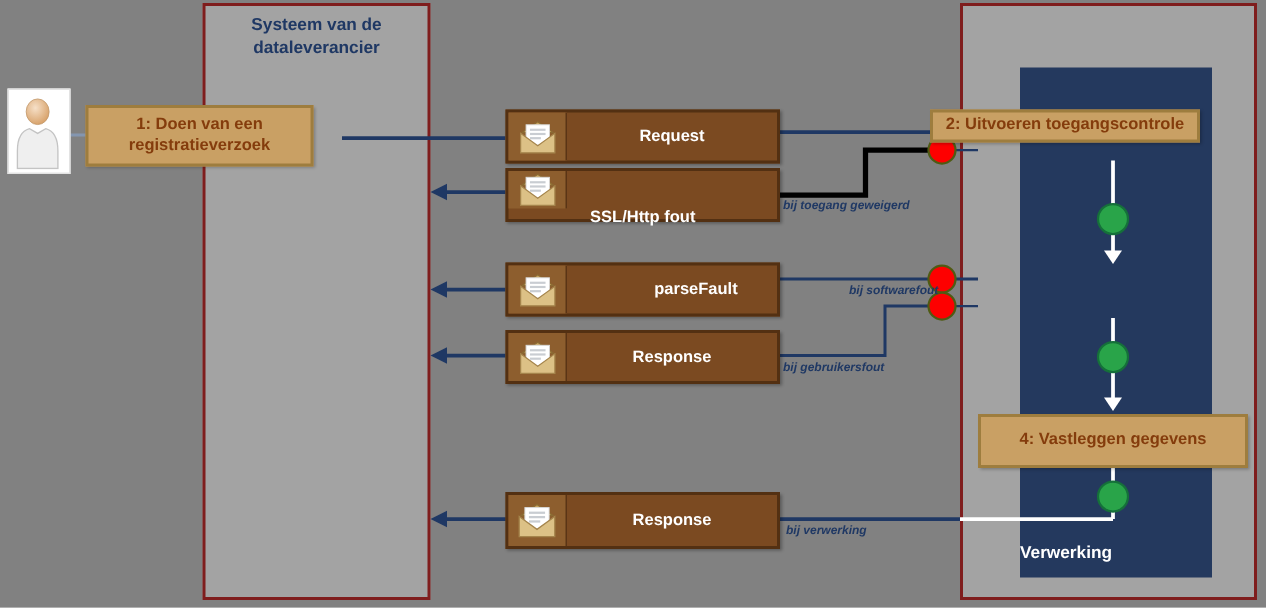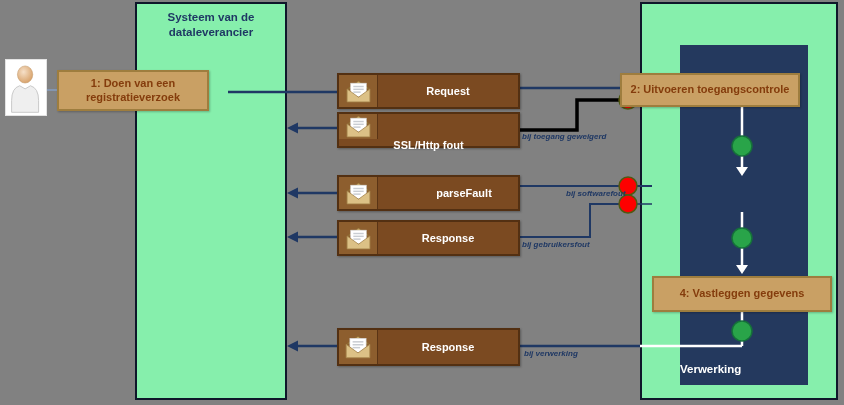--- a/index.html
+++ b/index.html
@@ -1,41 +1,41 @@
 <!DOCTYPE html>
 <html><head>
 <meta charset="utf-8">
 <style>
   html,body{margin:0;padding:0;}
   .stage{
     position:relative;width:844px;height:405px;background:#818181;
     font-family:"Liberation Sans",sans-serif;overflow:hidden;
   }
-  .lane{position:absolute;top:2px;height:398px;background:#86efac;border:2px solid #0f172a;box-sizing:border-box;}
+  .lane{position:absolute;top:2px;height:398px;background:#a3a3a3;border:2px solid #7f1d1d;box-sizing:border-box;}
   .lane-left{left:135px;width:152px;}
   .lane-right{left:640px;width:198px;}
   .lane-title{
     position:absolute;top:6px;left:0;width:100%;text-align:center;
     color:#1f3864;font-weight:bold;font-size:11.5px;line-height:1.3;
   }
   .panel{position:absolute;left:38px;top:41px;width:128px;height:340px;background:#24395e;}
   .panel-label{
     position:absolute;bottom:10px;left:0;width:100%;
     color:#ffffff;font-weight:bold;font-size:11.5px;
   }
   .wires{position:absolute;left:0;top:0;width:844px;height:405px;pointer-events:none;}
   .actor{position:absolute;left:5px;top:59px;width:42px;height:57px;background:#ffffff;border:1px solid #e3e3e3;
     display:flex;align-items:center;justify-content:center;box-sizing:border-box;}
   .step{
     position:absolute;background:#c9a064;border:2px solid #9e7d3e;box-sizing:border-box;
     color:#843c0c;font-weight:bold;font-size:11px;display:flex;align-items:center;justify-content:center;
     text-align:center;line-height:1.25;box-shadow:1px 1px 2px rgba(0,0,0,0.25);
   }
   .step1{left:57px;top:70px;width:152px;height:41px;padding:0 6px;}
-  .step2{left:620px;top:73px;width:180px;height:34px;}
+  .step2{left:620px;top:73px;width:180px;height:22px;}
   .step3{left:652px;top:176px;width:180px;height:36px;}
   .step4{left:652px;top:276px;width:180px;height:36px;}
   .msg{
     position:absolute;left:337px;width:183px;height:36px;background:#7b4a21;border:2px solid #53301 2;
     border:2px solid #533012;box-sizing:border-box;display:flex;align-items:stretch;
     box-shadow:1px 1px 2px rgba(0,0,0,0.3);
   }
   .msg-request{top:73px;}
   .msg-ssl{top:112px;flex-direction:column;}
   .msg-parsefault{top:175px;gap:32px;}

